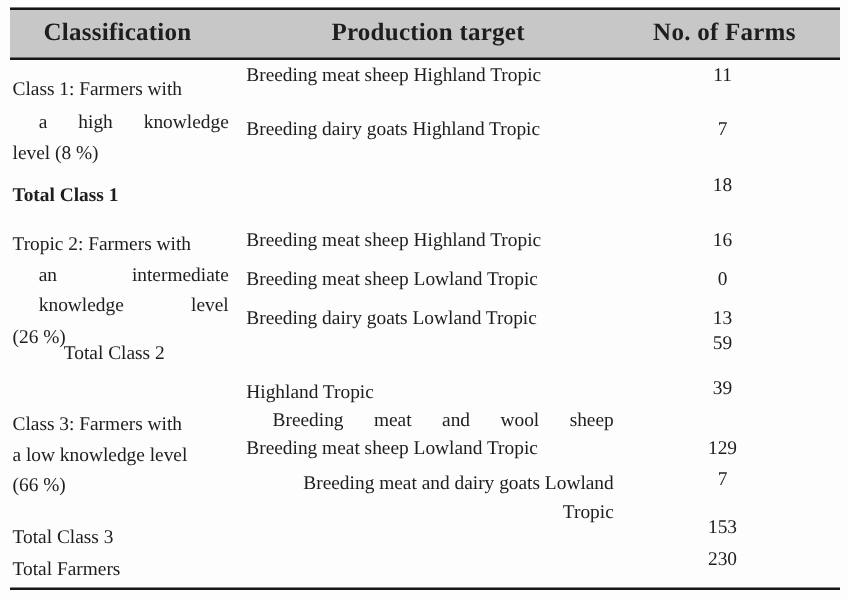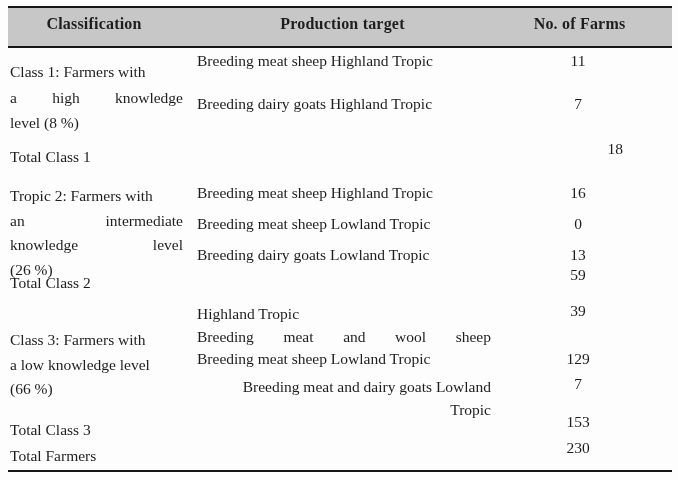--- a/index.html
+++ b/index.html
@@ -11,28 +11,28 @@
   }
   .abs { position:absolute; }
   .header-band {
     position:absolute; left:8px; top:6px; width:664px; height:42px;
     background:#c7c7c7;
     border-top:2px solid #161616;
     border-bottom:2px solid #161616;
     box-sizing:border-box;
   }
   .hcell {
-    position:absolute; top:15px; font-size:16px; font-weight:bold;
+    position:absolute; top:15px; font-size:20px; font-weight:bold;
     text-align:center; letter-spacing:0.2px;
   }
   .body-text { font-size:15.5px; }
   .c1 { left:10px; width:173px; }
   .c1-line { line-height:25.5px; white-space:nowrap; }
   .c1-line-sm { line-height:24.6px; white-space:nowrap; }
-  .jl { text-align:justify; text-align-last:justify; white-space:normal; }
+  .jl { text-align:justify; text-align-last:justify; white-space:normal;margin-left:21px; }
   .c2 { left:197px; width:294px; }
   .c2-line { line-height:23px; }
   .single { white-space:nowrap; }
   .num { left:533px; width:90px; text-align:center; }
   .bottom-rule {
     position:absolute; left:8px; top:470px; width:664px; height:2px;
     background:#161616;
   }
 </style>
 </head>
@@ -50,40 +50,40 @@
     <div class="c1-line jl">a high knowledge</div>
     <div class="c1-line">level (8 %)</div>
   </div>
 
   <div class="abs body-text c2 single" style="top:52px;">Breeding meat sheep Highland Tropic</div>
   <div class="abs body-text num" style="top:52px;">11</div>
 
   <div class="abs body-text c2 single" style="top:95px;">Breeding dairy goats Highland Tropic</div>
   <div class="abs body-text num" style="top:95px;">7</div>
 
-  <div class="abs body-text c1 single" style="top:148px;">Total Class 1</div>
-  <div class="abs body-text num" style="top:140px;text-align:right;">18</div>
+  <div class="abs body-text c1 single" style="top:148px;font-weight:bold;">Total Class 1</div>
+  <div class="abs body-text num" style="top:140px;">18</div>
 
   <div class="abs body-text c1" style="top:184px;">
     <div class="c1-line-sm">Tropic 2: Farmers with</div>
     <div class="c1-line-sm jl">an intermediate</div>
     <div class="c1-line-sm jl">knowledge level</div>
     <div class="c1-line-sm">(26 %)</div>
   </div>
 
   <div class="abs body-text c2 single" style="top:184px;">Breeding meat sheep Highland Tropic</div>
   <div class="abs body-text num" style="top:184px;">16</div>
 
   <div class="abs body-text c2 single" style="top:215px;">Breeding meat sheep Lowland Tropic</div>
   <div class="abs body-text num" style="top:215px;">0</div>
 
   <div class="abs body-text c2 single" style="top:246px;">Breeding dairy goats Lowland Tropic</div>
   <div class="abs body-text num" style="top:246px;">13</div>
 
-  <div class="abs body-text c1 single" style="top:274px;">Total Class 2</div>
+  <div class="abs body-text c1 single" style="top:274px;margin-left:41px;">Total Class 2</div>
   <div class="abs body-text num" style="top:266px;">59</div>
 
   <div class="abs body-text c1" style="top:328px;">
     <div class="c1-line-sm">Class 3: Farmers with</div>
     <div class="c1-line-sm">a low knowledge level</div>
     <div class="c1-line-sm">(66 %)</div>
   </div>
 
   <div class="abs body-text c2" style="top:302px;">
     <div class="c2-line">Highland Tropic</div>

